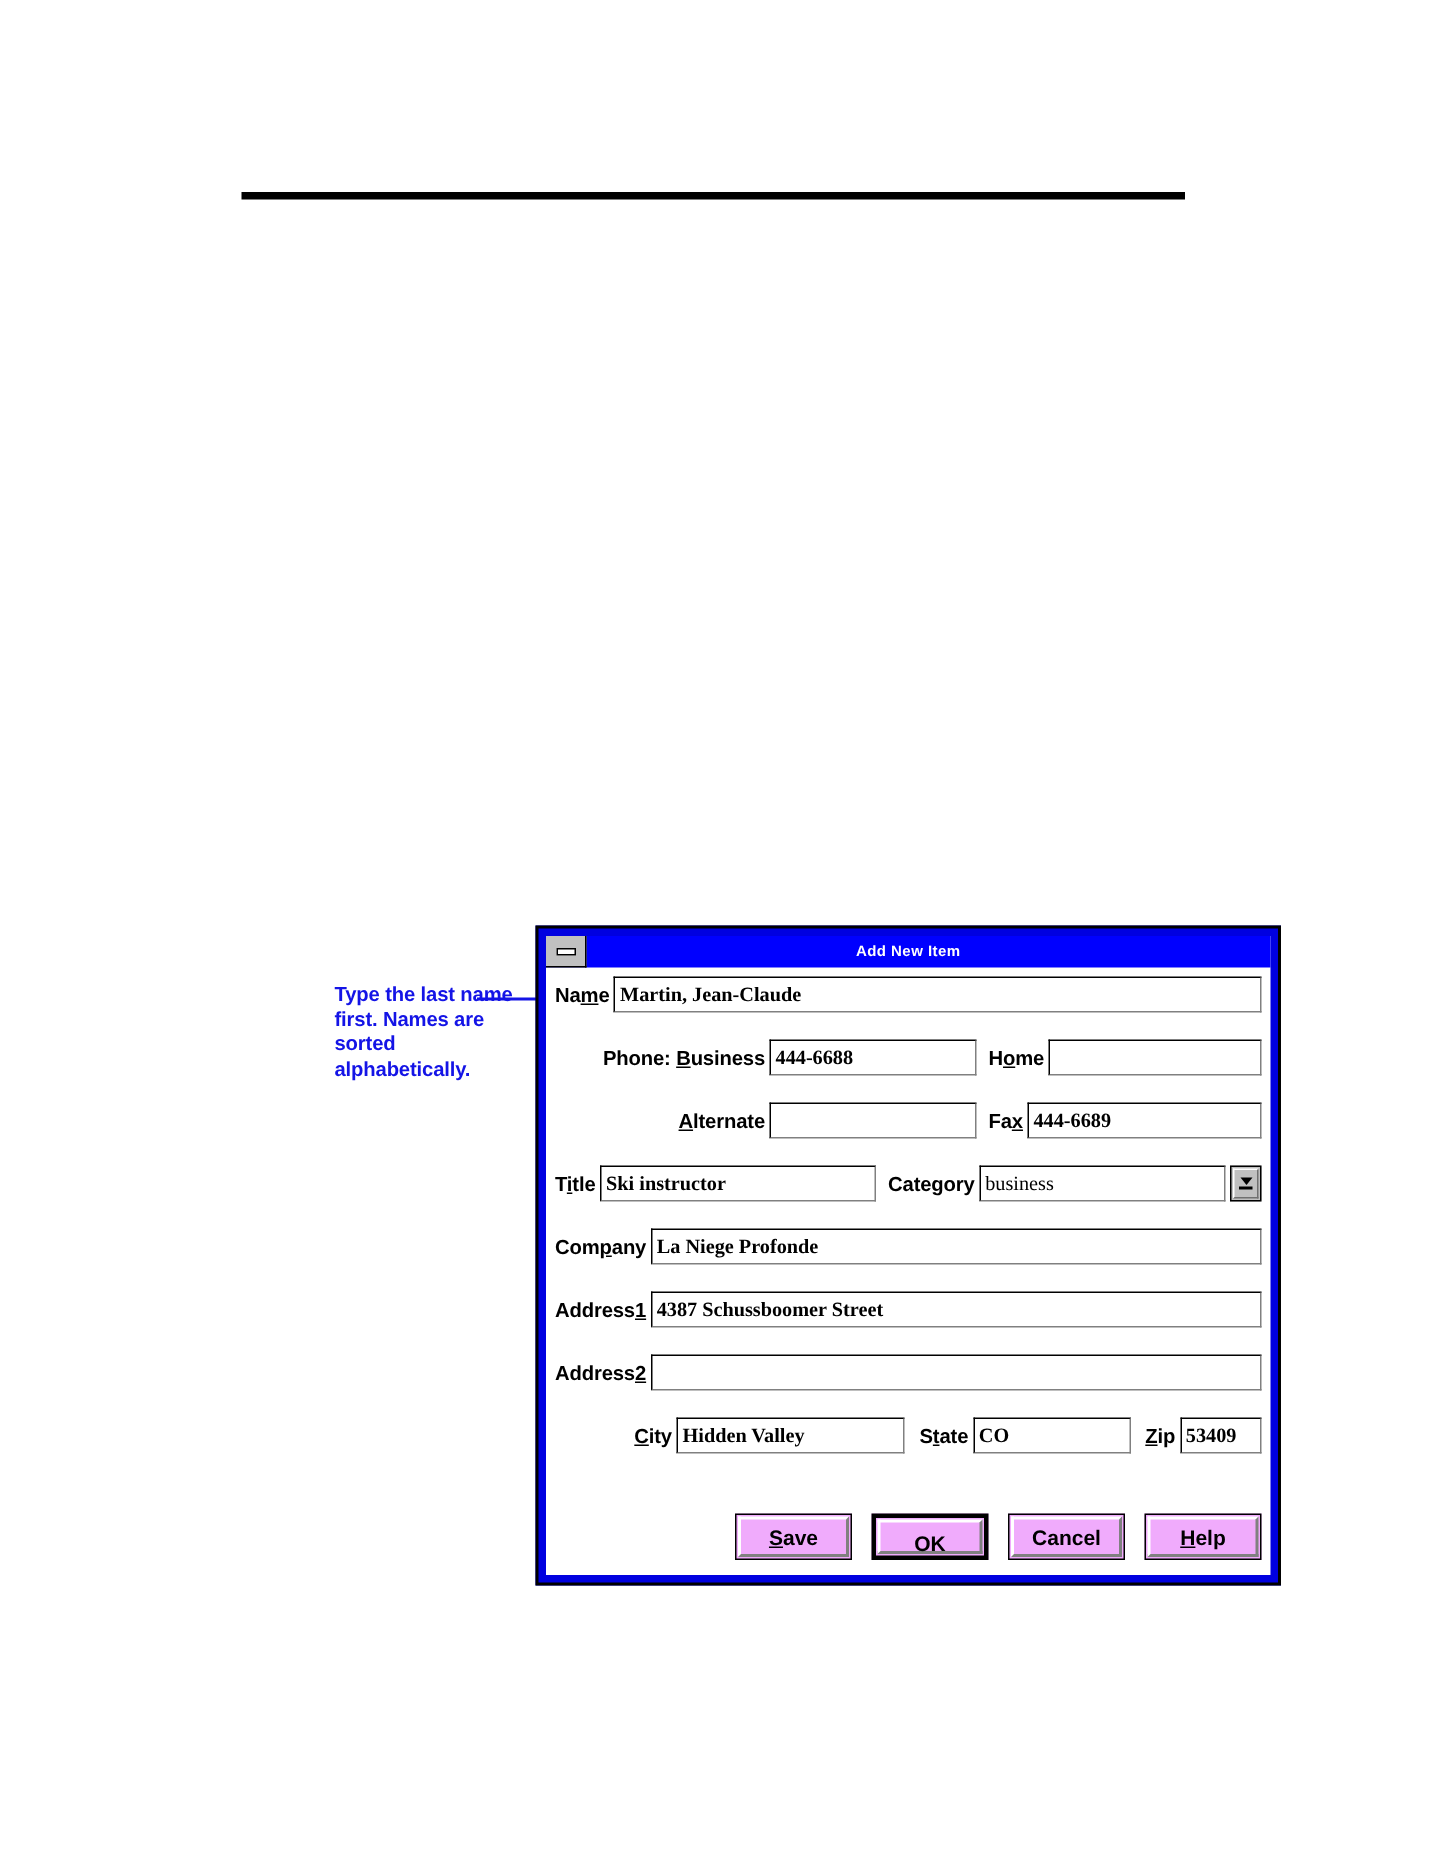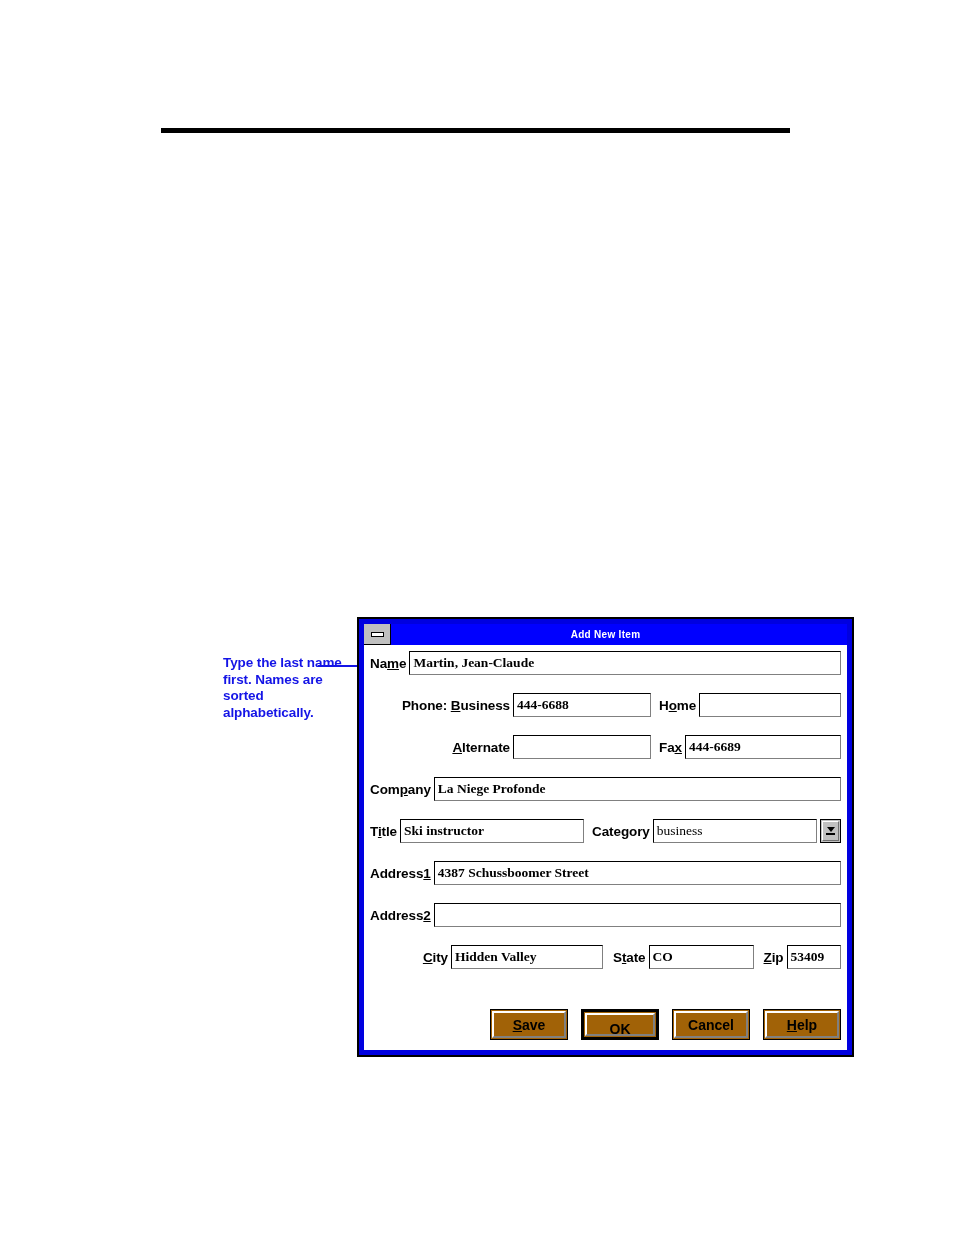--- a/index.html
+++ b/index.html
@@ -239,21 +239,21 @@
     right: 6px;
     bottom: 10px;
     display: flex;
     justify-content: flex-end;
     gap: 13px;
   }
   .btn {
     box-sizing: border-box;
     width: 78px;
     height: 31px;
-    background: #a16207;
+    background: #f0abfc;
     border: 1px solid #000000;
     position: relative;
     display: flex;
     align-items: center;
     justify-content: center;
     color: #000000;
     font-family: "Liberation Sans", sans-serif;
     font-weight: bold;
     font-size: 14px;
   }
@@ -301,41 +301,41 @@
         <div class="fld" style="width:138px">444-6688</div>
         <div class="lbl" style="padding-left:8px"><span>H</span><u>o</u><span>me</span></div>
         <div class="fld grow"></div>
       </div>
 
       <div class="row">
         <div class="lbl" style="width:140px"><span></span><u>A</u><span>lternate</span></div>
         <div class="fld" style="width:138px"></div>
         <div class="lbl" style="padding-left:8px"><span>Fa</span><u>x</u><span></span></div>
         <div class="fld grow">444-6689</div>
-      </div>
-
-      <div class="row">
-        <div class="lbl"><span>Com</span><u>p</u><span>any</span></div>
-        <div class="fld grow">La Niege Profonde</div>
       </div>
 
       <div class="row">
         <div class="lbl"><span>T</span><u>i</u><span>tle</span></div>
         <div class="fld" style="width:184px">Ski instructor</div>
         <div class="lbl" style="padding-left:8px"><span>Cate</span><u>g</u><span>ory</span></div>
         <div class="fld plain grow">business</div>
         <div class="ddbtn">
           <div class="arrow-stack">
             <div class="arrow-down"></div>
             <div class="arrow-bar"></div>
           </div>
         </div>
       </div>
 
       <div class="row">
+        <div class="lbl"><span>Com</span><u>p</u><span>any</span></div>
+        <div class="fld grow">La Niege Profonde</div>
+      </div>
+
+      <div class="row">
         <div class="lbl"><span>Address</span><u>1</u><span></span></div>
         <div class="fld grow">4387 Schussboomer Street</div>
       </div>
 
       <div class="row">
         <div class="lbl"><span>Address</span><u>2</u><span></span></div>
         <div class="fld grow"></div>
       </div>
 
       <div class="row">

